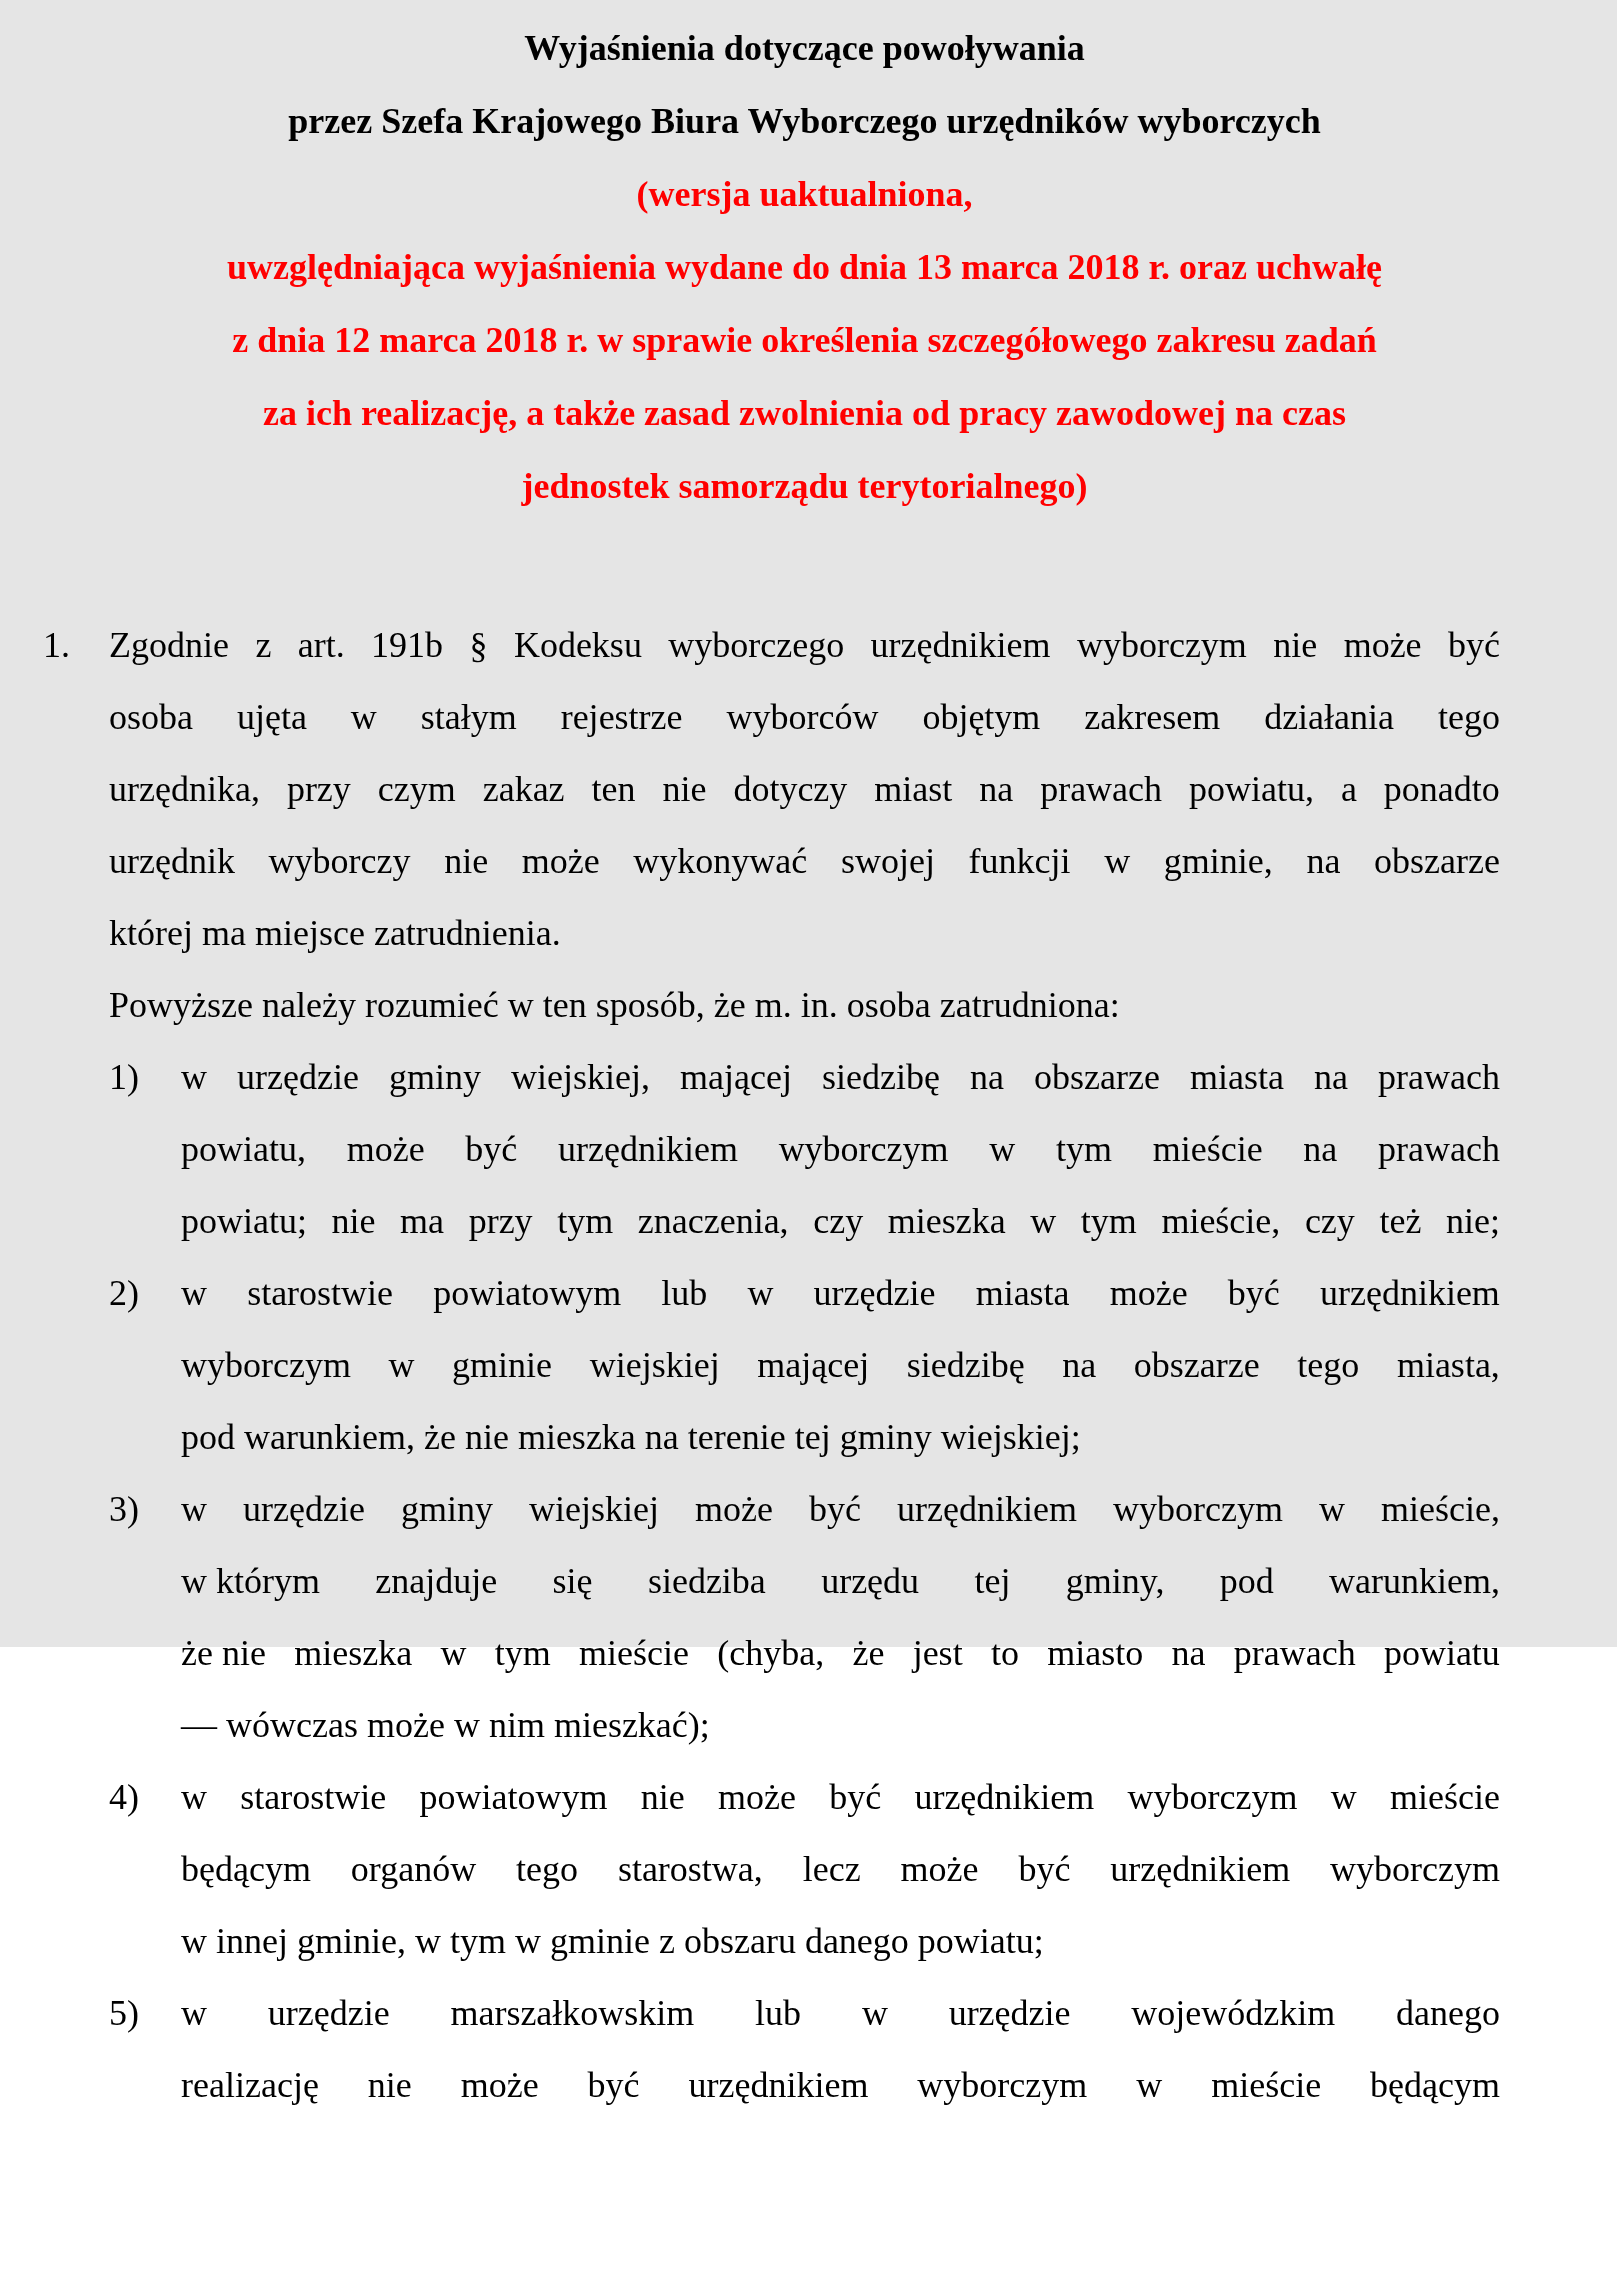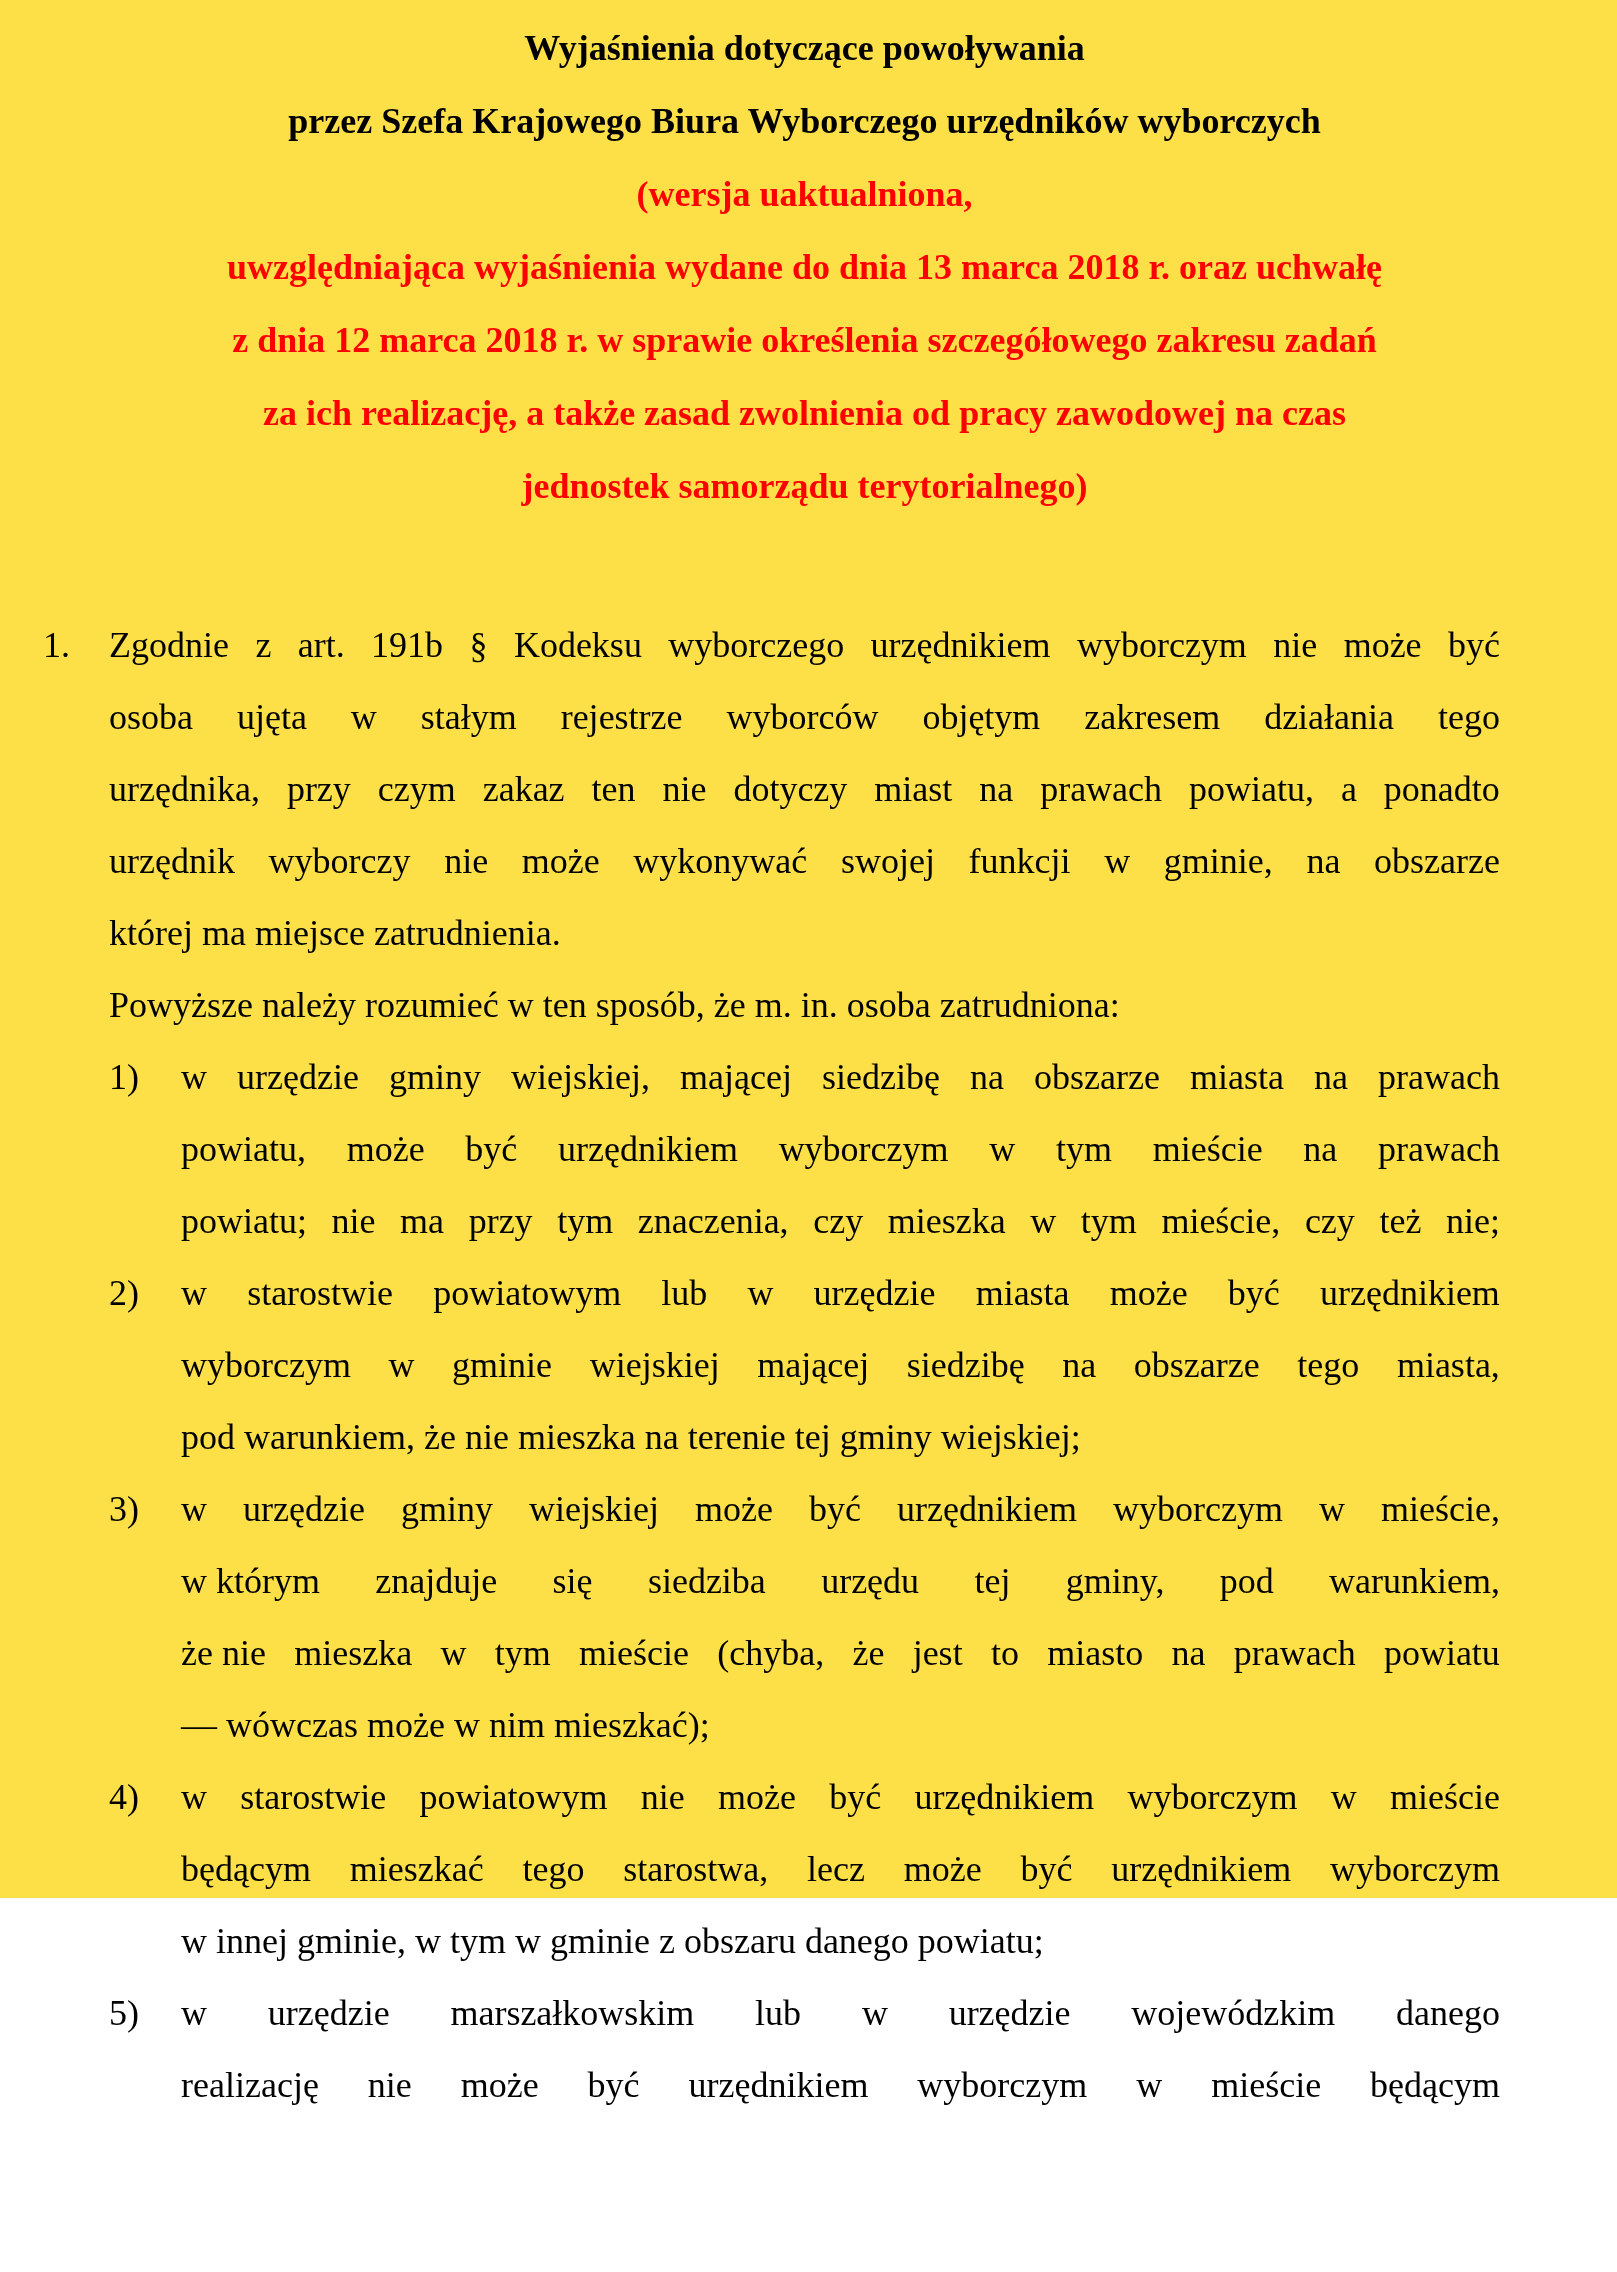--- a/index.html
+++ b/index.html
@@ -10,22 +10,22 @@
   body {
     width: 1618px;
     height: 2273px;
     overflow: hidden;
     font-family: "Liberation Serif", "DejaVu Serif", serif;
     color: #000000;
   }
   .page {
     position: relative;
     width: 1618px;
-    height: 1898px;
-    background: #fde047;
+    height: 1647px;
+    background: #e5e5e5;
     padding: 11.6px 118px 0 109px;
     box-sizing: border-box;
   }
   
   .hline {
     height: 73px;
     line-height: 73px;
     font-size: 36px;
     font-weight: bold;
     text-align: center;
@@ -255,21 +255,21 @@
           <span class="w">nie</span>
           <span class="w">może</span>
           <span class="w">być</span>
           <span class="w">urzędnikiem</span>
           <span class="w">wyborczym</span>
           <span class="w">w</span>
           <span class="w">mieście</span>
         </div>
         <div class="bline indent j">
           <span class="w">będącym</span>
-          <span class="w">mieszkać</span>
+          <span class="w">organów</span>
           <span class="w">tego</span>
           <span class="w">starostwa,</span>
           <span class="w">lecz</span>
           <span class="w">może</span>
           <span class="w">być</span>
           <span class="w">urzędnikiem</span>
           <span class="w">wyborczym</span>
         </div>
         <div class="bline indent"><span>w innej gminie, w tym w gminie z obszaru danego powiatu;</span></div>
       </div>

